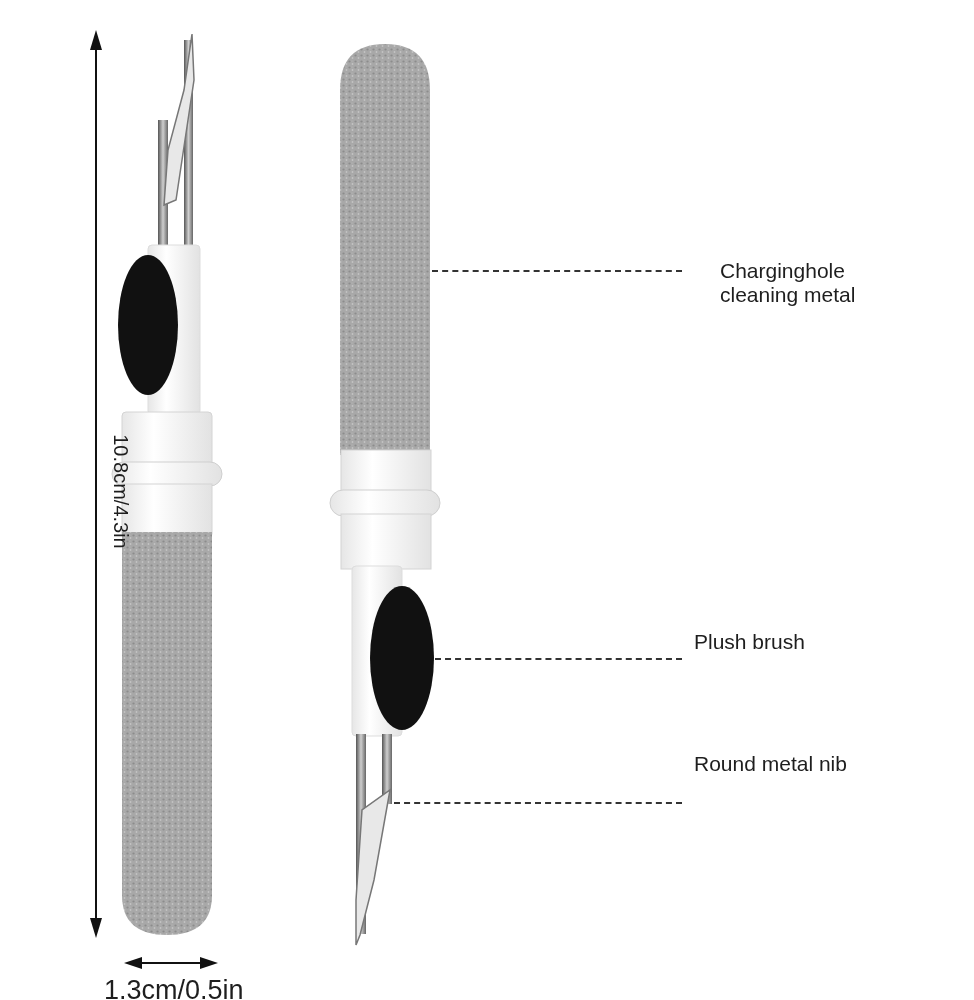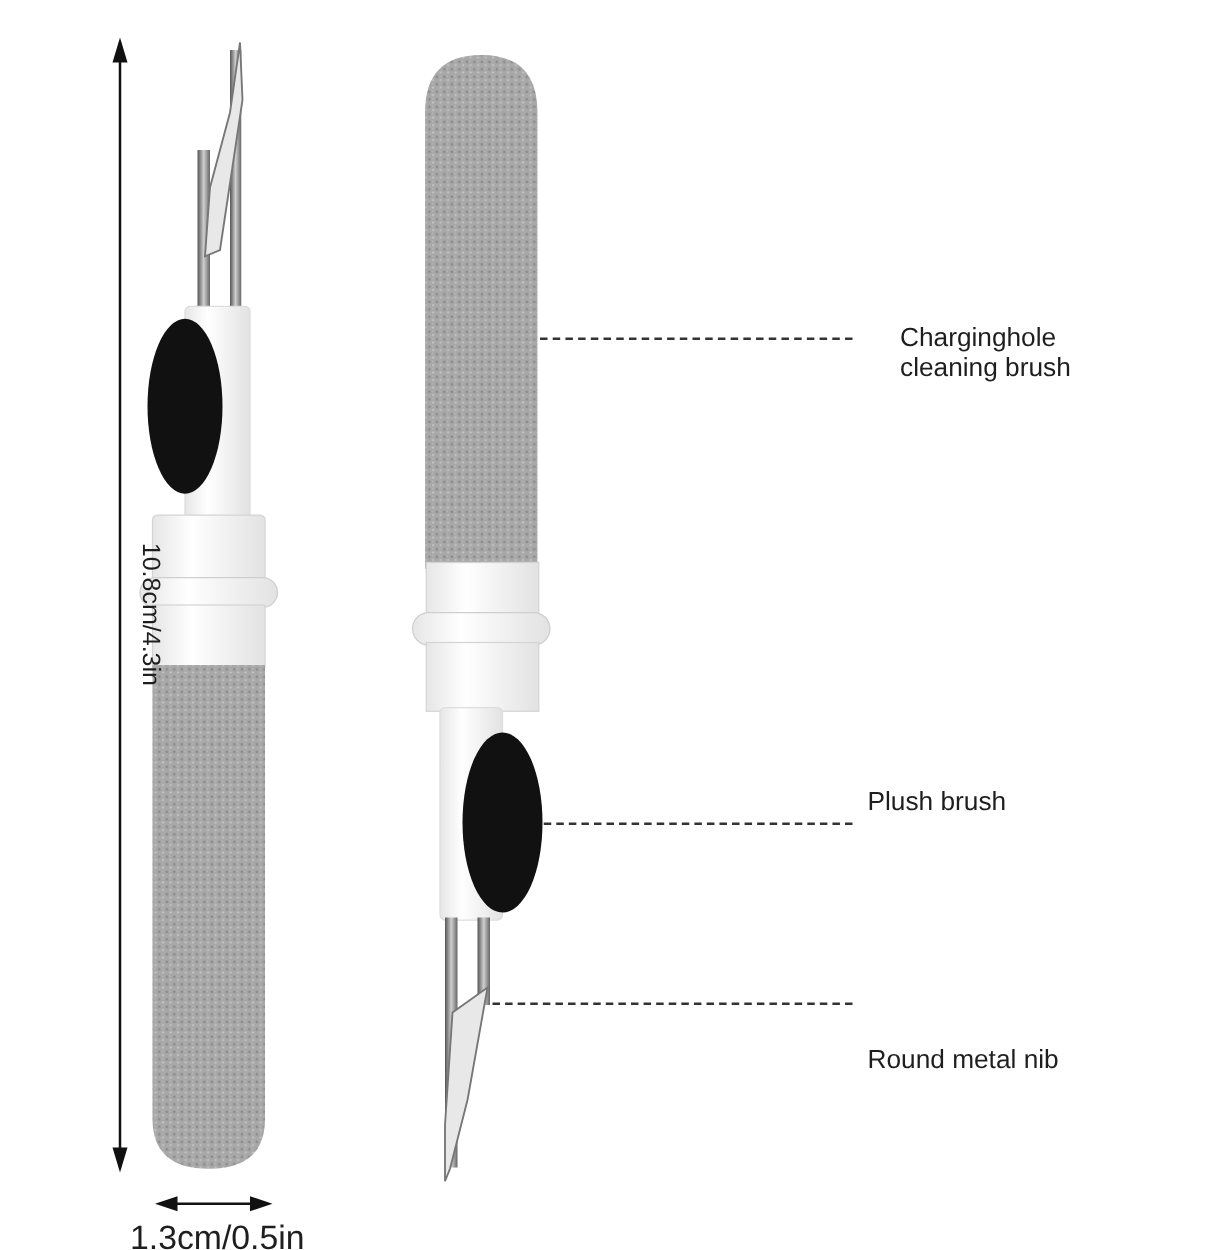--- a/index.html
+++ b/index.html
@@ -78,20 +78,20 @@
 </svg>
 
 <div class="dim-v"></div>
 <div class="dim-text-v">10.8cm/4.3in</div>
 <div class="dim-h"></div>
 <div class="dim-text-h">1.3cm/0.5in</div>
 
 <div class="leader" style="left:432px; top:270px; width:250px;"></div>
 <div class="label" style="left:694px; top:259px;margin-left:26px;">
   <div>Charginghole</div>
-  <div>cleaning brush</div>
+  <div>cleaning metal</div>
 </div>
 
 <div class="leader" style="left:435px; top:658px; width:247px;"></div>
 <div class="label" style="left:694px; top:630px;">Plush brush</div>
 
 <div class="leader" style="left:394px; top:802px; width:288px;"></div>
-<div class="label" style="left:694px; top:836px;">Round metal nib</div>
+<div class="label" style="left:694px; top:752px;">Round metal nib</div>
 
 </body></html>

